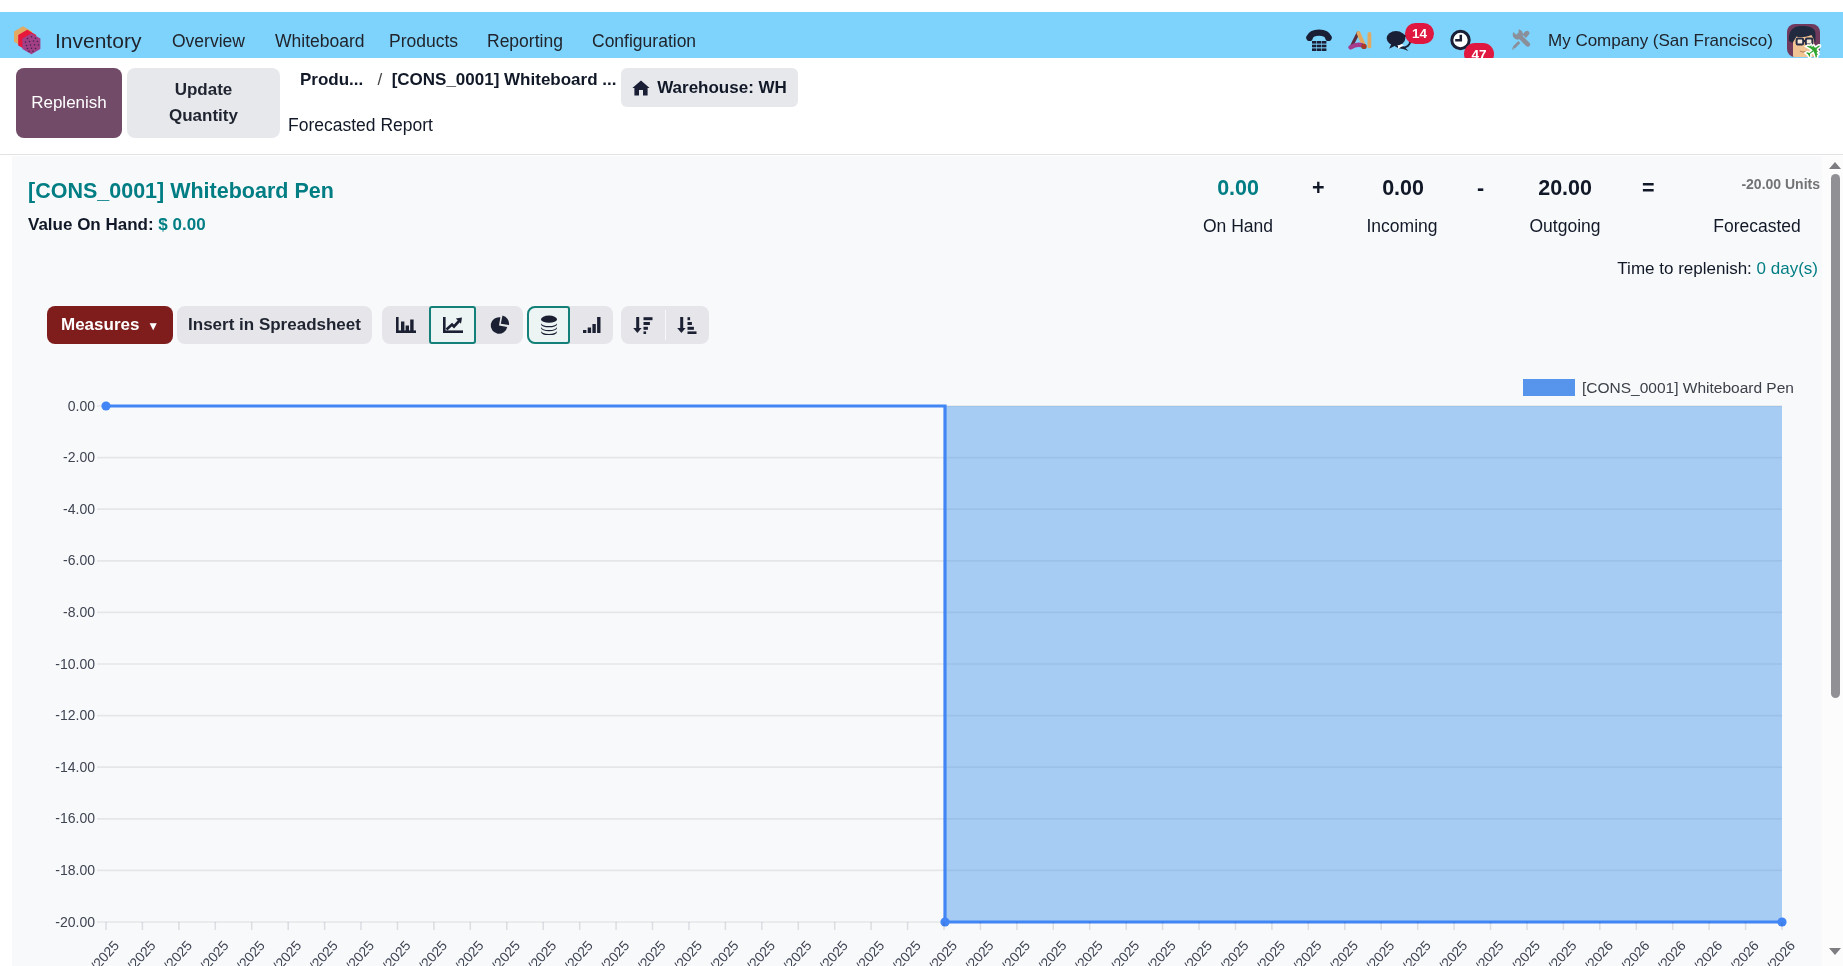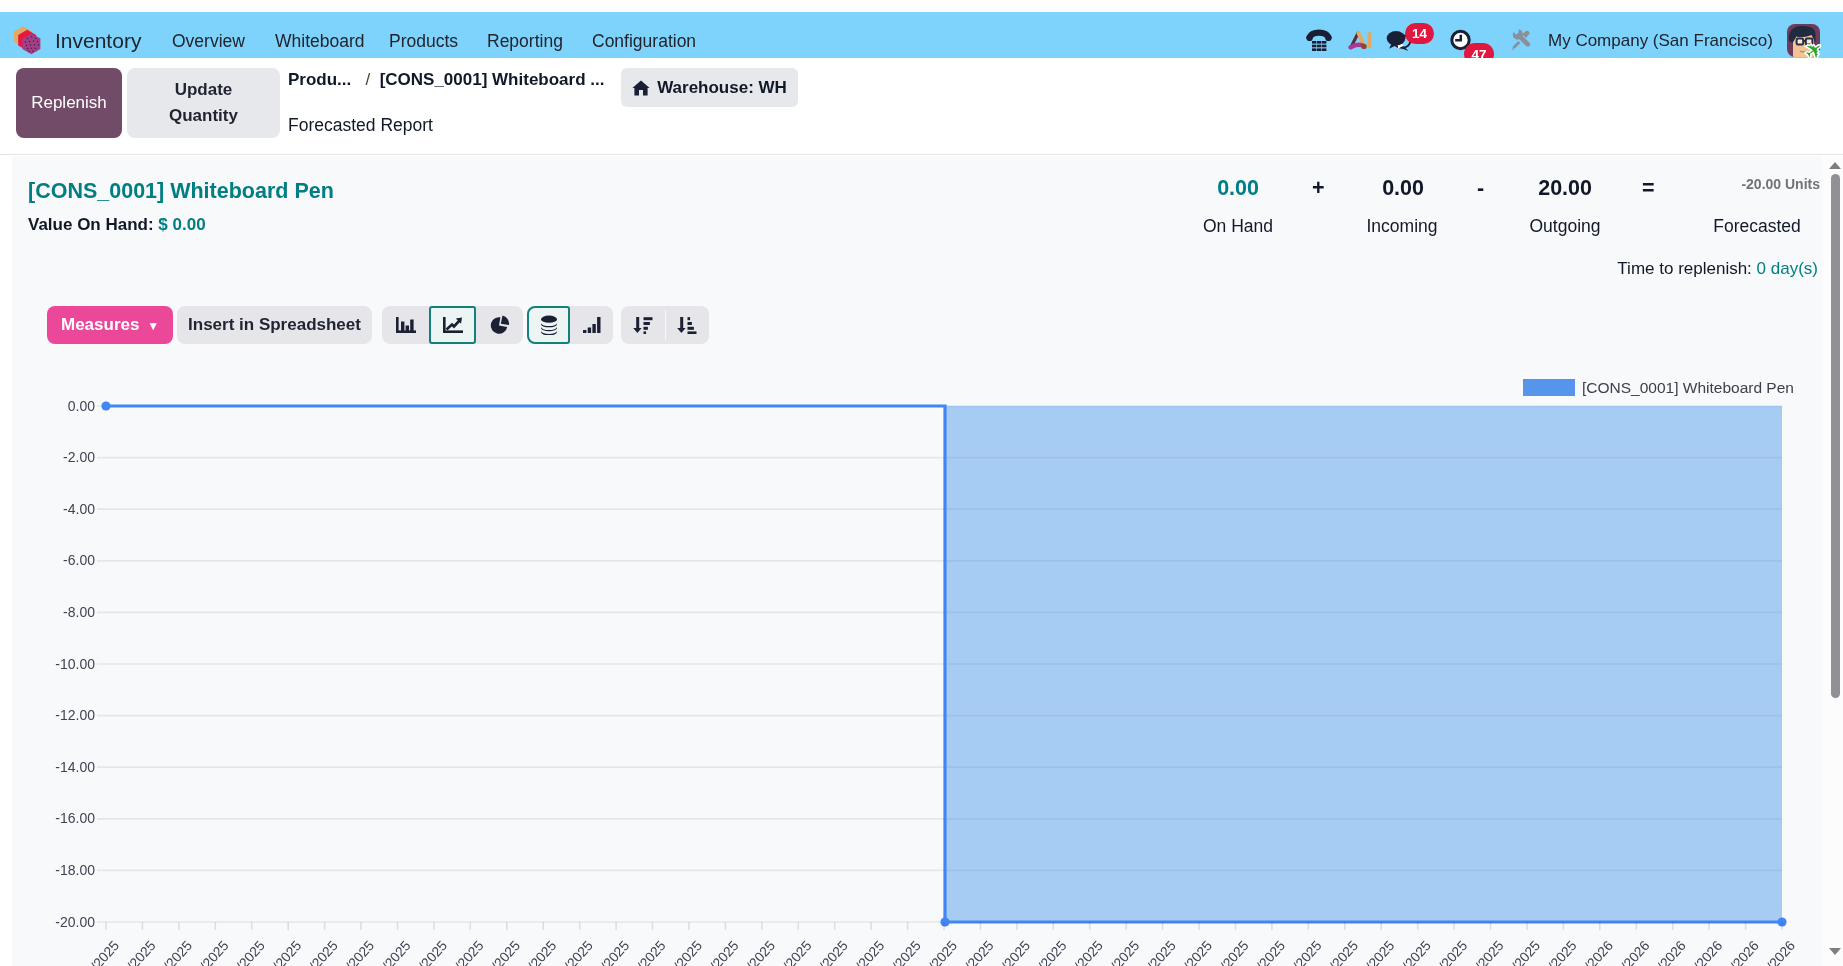--- a/index.html
+++ b/index.html
@@ -116,21 +116,21 @@
     </g>
     <text x="28" y="33.5" font-size="21" fill="#2ea52e" stroke="#fff" stroke-width="3" paint-order="stroke" text-anchor="middle" font-family="Liberation Sans, sans-serif" transform="rotate(-38 28 28)">✈</text>
   </svg>
   <div class="abs" style="left:1405px;top:11px;width:29px;height:21px;border-radius:10.5px;background:#e0173f;color:#fff;font-size:13.5px;font-weight:bold;display:flex;align-items:center;justify-content:center;">14</div>
   <div class="abs" style="left:1464px;top:10px;width:30px;height:22px;border-radius:11px;background:#e0173f;color:#fff;font-size:13.5px;font-weight:bold;display:flex;align-items:center;justify-content:center;margin-top:21px;">47</div>
 </div>
 
 <div id="cp">
   <div class="btn abs" style="left:127px;top:10px;width:153px;height:70px;background:#e7e8ec;color:#1f2430;font-weight:bold;text-align:center;line-height:26px;">Update<br>Quantity</div>
   <div class="btn abs" style="left:16px;top:10px;width:106px;height:70px;background:#714b67;color:#fff;">Replenish</div>
-  <div class="abs" style="left:288px;top:12px;font-size:17px;font-weight:bold;color:#111827;">Produ...&nbsp;&nbsp; <span style="font-weight:400;color:#444;">/</span>&nbsp; [CONS_0001] Whiteboard ...</div>
+  <div class="abs" style="left:300px;top:12px;font-size:17px;font-weight:bold;color:#111827;">Produ...&nbsp;&nbsp; <span style="font-weight:400;color:#444;">/</span>&nbsp; [CONS_0001] Whiteboard ...</div>
   <div class="abs" style="left:288px;top:57px;font-size:17.5px;color:#111827;">Forecasted Report</div>
   <div class="btn abs" style="left:621px;top:10px;width:177px;height:39px;background:#e7e8ec;color:#111827;font-weight:bold;border-radius:6px;"><svg width="18" height="16" viewBox="0 0 18 16" style="margin-right:7px;">
         <path d="M9 0.5 L17.6 8 L15.6 8 L15.6 15.5 L11 15.5 L11 10 L7 10 L7 15.5 L2.4 15.5 L2.4 8 L0.4 8 Z" fill="#1a1f36"></path>
       </svg>Warehouse: WH</div>
 </div>
 
 <div id="content">
 
   <div class="abs" style="left:16px;top:23px;font-size:21.5px;font-weight:bold;color:#017e84;">[CONS_0001] Whiteboard Pen</div>
   <div class="abs" style="left:16px;top:59px;font-size:17px;font-weight:bold;color:#111827;">Value On Hand: <span style="color:#017e84;">$ 0.00</span></div>
@@ -142,21 +142,21 @@
   <div class="abs" style="left:1437px;top:20px;width:143px;text-align:right;font-size:21.5px;font-weight:bold;color:#111827;">20.00</div>
   <div class="abs" style="left:1630px;top:20px;font-size:21.5px;font-weight:bold;color:#111827;">=</div>
   <div class="abs" style="left:1665px;top:20px;width:143px;text-align:right;font-size:14px;font-weight:bold;color:#737373;">-20.00 Units</div>
   <div class="abs" style="left:1156px;top:60px;width:140px;text-align:center;font-size:17.5px;color:#111827;">On Hand</div>
   <div class="abs" style="left:1320px;top:60px;width:140px;text-align:center;font-size:17.5px;color:#111827;">Incoming</div>
   <div class="abs" style="left:1483px;top:60px;width:140px;text-align:center;font-size:17.5px;color:#111827;">Outgoing</div>
   <div class="abs" style="left:1675px;top:60px;width:140px;text-align:center;font-size:17.5px;color:#111827;">Forecasted</div>
   <div class="abs" style="left:1406px;top:103px;width:400px;text-align:right;font-size:17px;font-weight:normal;color:#111827;">Time to replenish: <span style="color:#017e84;">0 day(s)</span></div>
 
   <div class="abs" style="left:0;top:150px;width:1822px;height:38px;">
-<div class="btn abs" style="left:35px;top:0;width:126px;height:38px;background:#ec4899;color:#fff;font-weight:bold;">Measures&nbsp;<span style="font-size:12px;position:relative;top:1px;margin-left:3px;">▼</span></div>
+<div class="btn abs" style="left:35px;top:0;width:126px;height:38px;background:#7f1d1d;color:#fff;font-weight:bold;">Measures&nbsp;<span style="font-size:12px;position:relative;top:1px;margin-left:3px;">▼</span></div>
 <div class="btn abs" style="left:165px;top:0;width:195px;height:38px;background:#e6e6ea;color:#1f2430;font-weight:bold;text-align:center;">Insert in Spreadsheet</div>
 <div class="abs" style="left:370px;top:0;width:141px;height:38px;background:#e6e6ea;border-radius:8px;"></div>
 <div class="btn abs" style="left:370px;top:0;width:47px;height:38px;">
         <svg width="22" height="20" viewBox="0 0 22 20">
           <g fill="#1b2033">
             <rect x="1" y="2" width="2.6" height="16"></rect>
             <rect x="1" y="15.4" width="20" height="2.6"></rect>
             <rect x="6" y="6.5" width="3.4" height="9.5"></rect>
             <rect x="10.6" y="10.5" width="3.4" height="5.5"></rect>
             <rect x="15.2" y="4.5" width="3.4" height="11.5"></rect>

